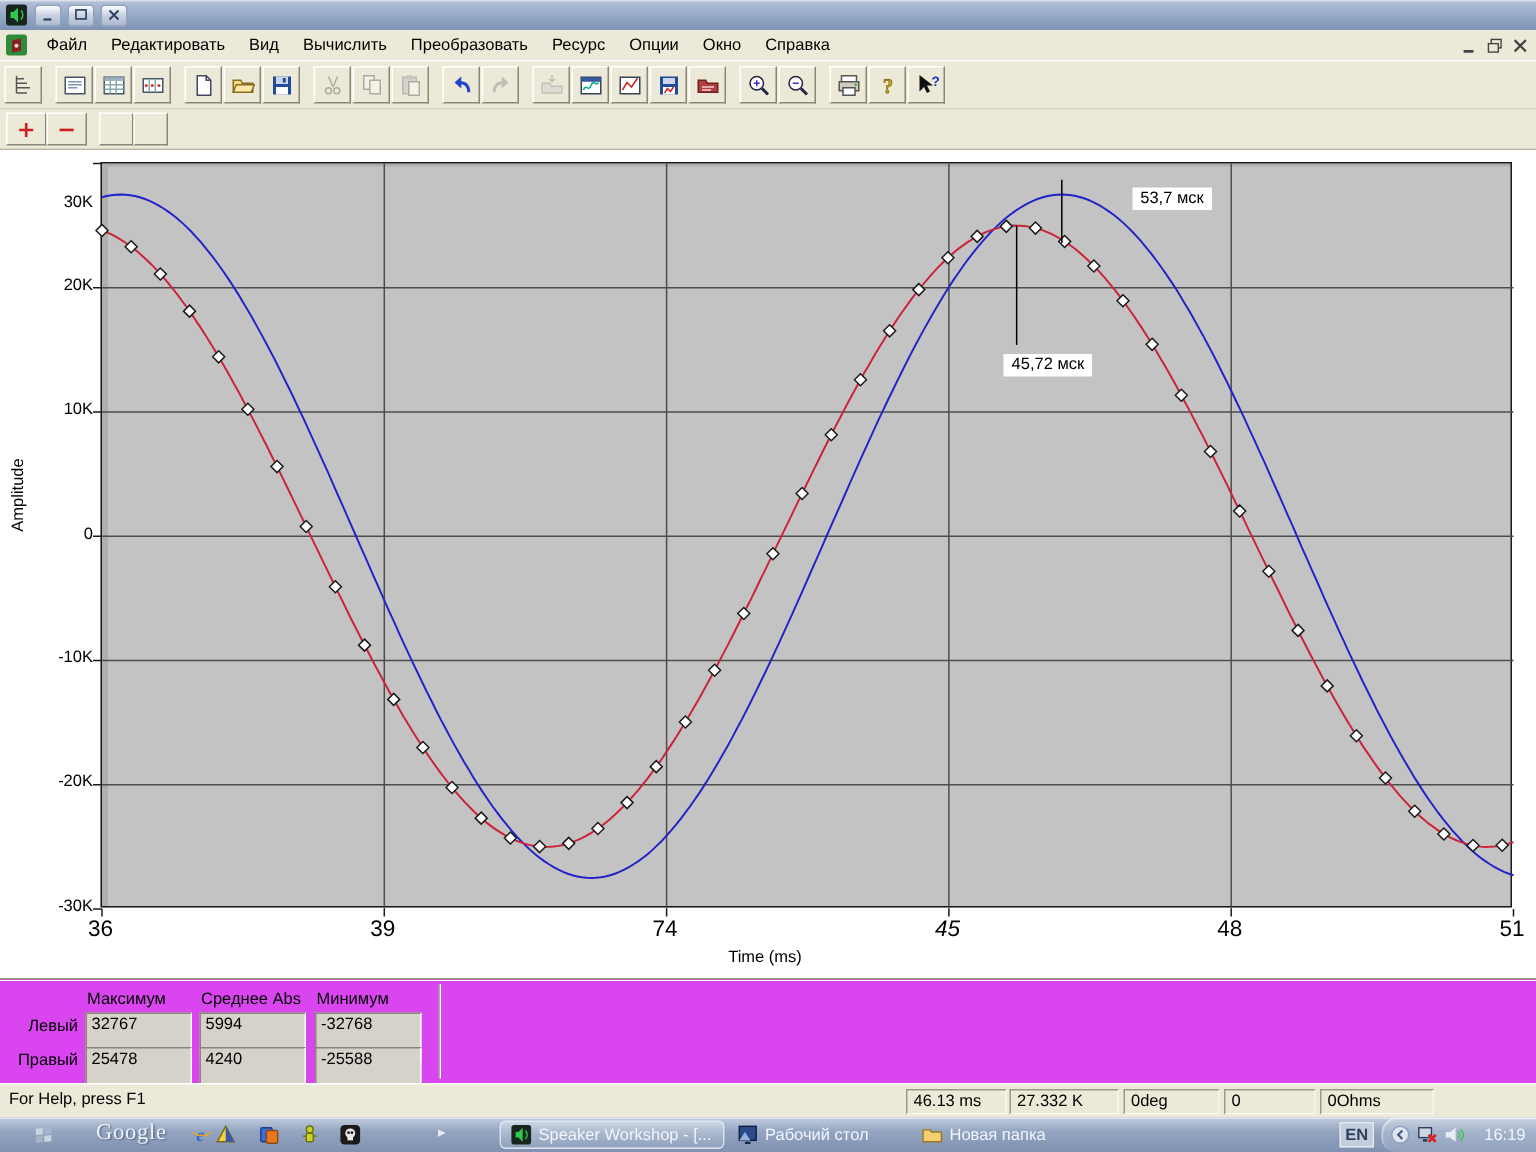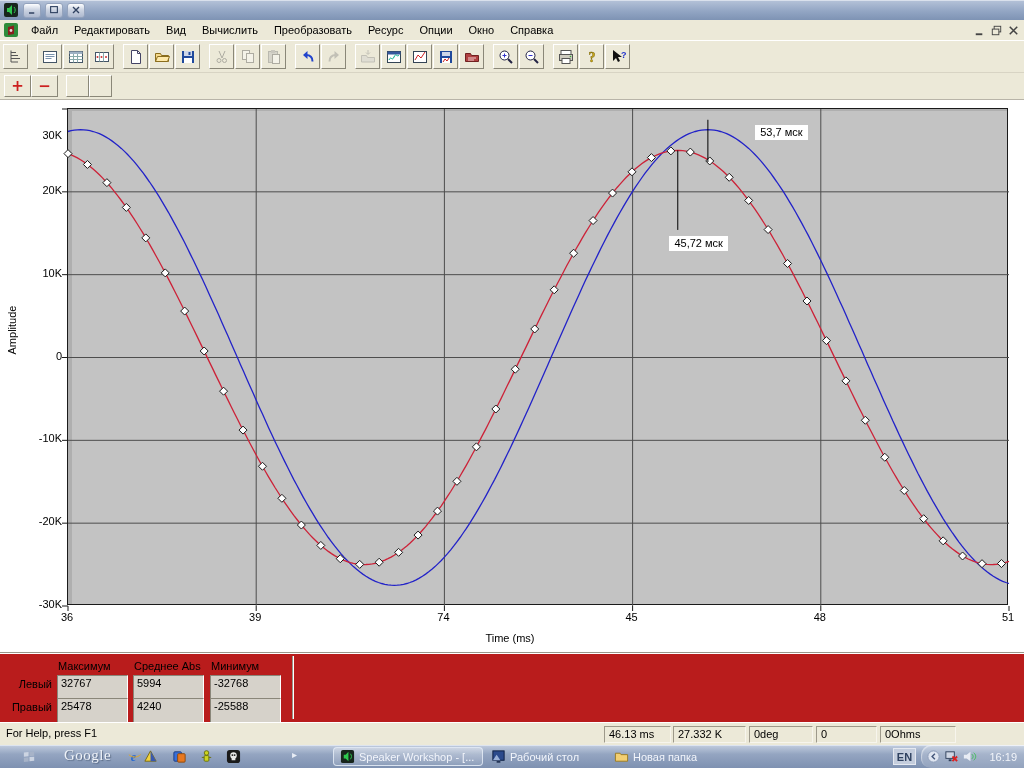--- a/index.html
+++ b/index.html
@@ -23,27 +23,27 @@
   .tb.disabled .tbico{filter:grayscale(1) opacity(.42)}
   .tbico{width:16px;height:16px;display:block}
   .sep{width:8px;height:100%}
   .toolbar2{height:27px;background:#ece9d8;display:flex;align-items:center;padding-left:4px;border-top:1px solid #d8d4c4}
   .tb2{width:27px;height:22px;background:#ece9d8;border:1px solid;border-color:#fff #8a8778 #8a8778 #fff;display:flex;align-items:center;justify-content:center;font-weight:bold;font-size:15px;color:#cc2020;font-family:"DejaVu Sans",sans-serif}
   .tb2.blank{width:23px;color:transparent}
   
   #chart-area{height:553px;background:#fff;position:relative;overflow:hidden;border-top:1px solid #b8b4a8}
   #plot{position:absolute;left:67px;top:8px;width:941px;height:497px;background:#c3c3c3;border:1px solid #1a1a1a;box-shadow:inset 4px 2px 0 rgba(0,0,0,.10)}
   #plot-svg{position:absolute;left:0;top:0;overflow:visible}
-  .xtick-label{position:absolute;width:40px;text-align:center;top:511px;font-size:11px}
+  .xtick-label{position:absolute;width:40px;text-align:center;top:511px;font-size:15px}
   .ytick-label{position:absolute;width:44px;text-align:right;left:18px;font-size:11px}
   .axis-y-title{position:absolute;width:100px;height:14px;left:-37px;top:223px;text-align:center;transform:rotate(-90deg);font-size:11px}
   .axis-x-title{position:absolute;left:410px;width:200px;top:532px;text-align:center;font-size:11px}
   .anno{position:absolute;background:#fff;padding:1px 5px 2px 5px;font-size:11px;white-space:nowrap}
   
-  #stats{height:70px;background:#b91c1c;border-top:1px solid #9a968a;box-shadow:inset 0 1px 0 #fff;position:relative}
+  #stats{height:70px;background:#d946ef;border-top:1px solid #9a968a;box-shadow:inset 0 1px 0 #fff;position:relative}
   .sheader{position:absolute;top:7px;font-size:11px}
   .slabel{position:absolute;width:46px;text-align:right;left:6px}
   .sbox{position:absolute;width:71px;height:30px;background:#d6d2ca;border:1px solid;border-color:#8a8679 #fff #fff #8a8679;padding:1px 3px;font-size:11px;line-height:13px}
   .sdiv{position:absolute;left:292px;top:3px;bottom:3px;width:2px;border-left:1px solid #9a968a;border-right:1px solid #fff}
   
   #statusbar{height:23px;background:#ece9d8;position:relative;border-top:1px solid #fff;font-size:11px}
   .msg{position:absolute;left:6px;top:4px}
   .spanel{position:absolute;top:3px;height:17px;border:1px solid;border-color:#9d998a #f7f5ed #f7f5ed #9d998a;padding:1px 4px;background:#ece9d8;line-height:13px}
   
   #taskbar{height:23px;background:linear-gradient(#c2cddf,#94a5c1 40%,#7e91b1);position:relative;color:#fff;box-shadow:inset 0 1px 0 #dde4f0}
@@ -409,21 +409,21 @@
         <polygon points="933.4720000000069,450.5377730998761 937.4720000000069,454.5377730998761 933.4720000000069,458.5377730998761 929.4720000000069,454.5377730998761" fill="#fff" stroke="#1a1a1a"></polygon>
         <line x1="639.8800000000001" y1="10.768333333333334" x2="639.8800000000001" y2="53.01333333333334" stroke="#000" stroke-width="1"></line>
         <line x1="609.7679999999999" y1="41.41666666666666" x2="609.7679999999999" y2="120.93666666666667" stroke="#000" stroke-width="1"></line>
       </svg>
   </div>
   <div class="axis-y-title">Amplitude</div>
   <div class="axis-x-title">Time (ms)</div>
 <div class="xtick-label" style="left: 47px;">36</div>
     <div class="xtick-label" style="left: 235.2px;">39</div>
     <div class="xtick-label" style="left: 423.4px;">74</div>
-    <div class="xtick-label" style="left: 611.6px;">45</div>
+    <div class="xtick-label" style="left: 611.6px; font-style: italic;">45</div>
     <div class="xtick-label" style="left: 799.8px;">48</div>
     <div class="xtick-label" style="left: 988px;">51</div>
     <div class="ytick-label" style="top: 1px; margin-top: 28px;">30K</div>
     <div class="ytick-label" style="top: 83.8333px;">20K</div>
     <div class="ytick-label" style="top: 166.667px;">10K</div>
     <div class="ytick-label" style="top: 249.5px;">0</div>
     <div class="ytick-label" style="top: 332.333px;">-10K</div>
     <div class="ytick-label" style="top: 415.167px;">-20K</div>
     <div class="ytick-label" style="top: 498px;">-30K</div>
     <div class="anno" style="left: 755.185px; top: 25.395px;">53,7 мск</div>

